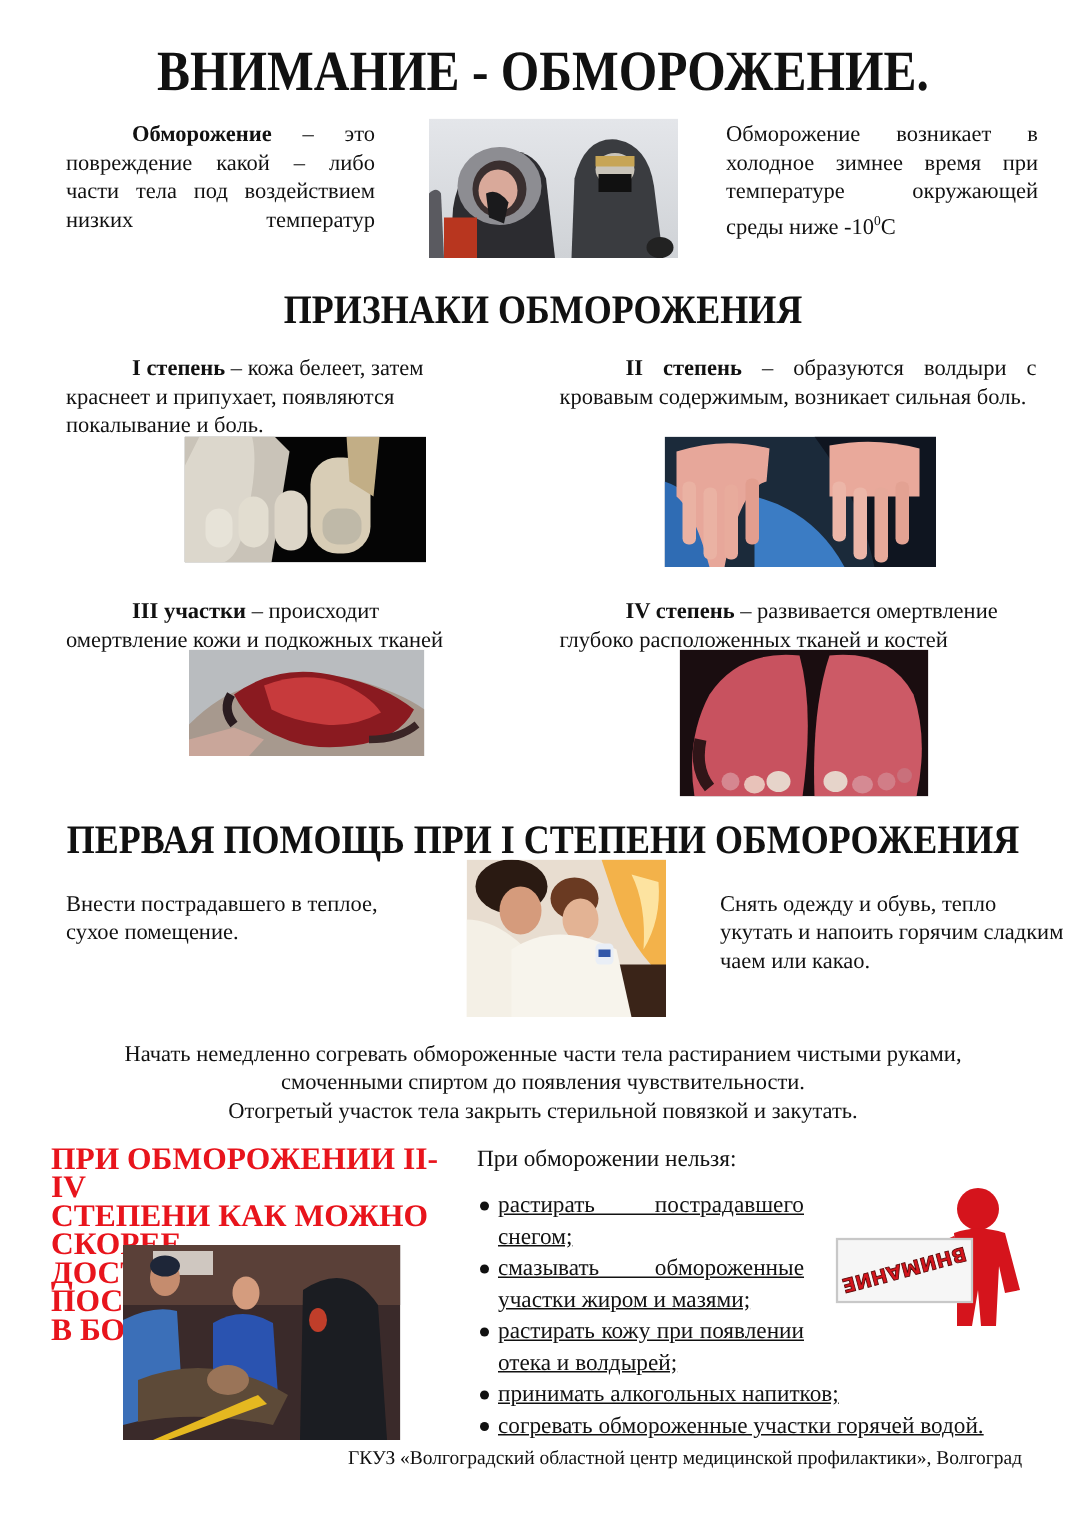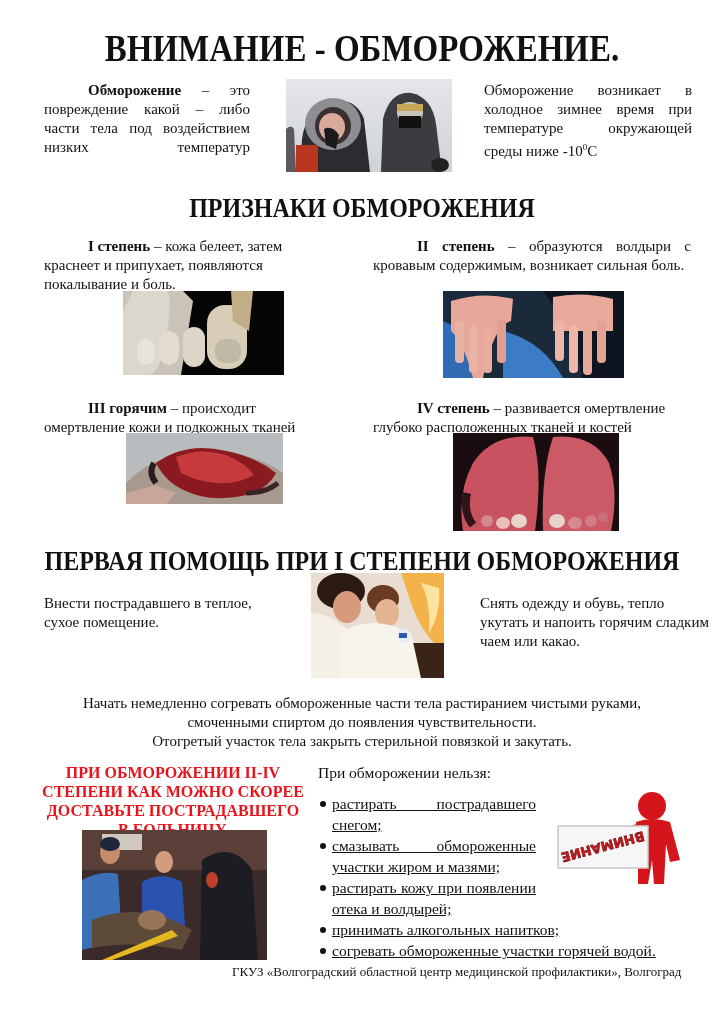--- a/index.html
+++ b/index.html
@@ -91,21 +91,21 @@
     <rect x="54" y="28" width="9" height="44" rx="4" fill="#e29e8f"></rect>
     <path d="M110 6 Q140 0 170 8 L170 40 L110 40Z" fill="#e9a99b"></path>
     <rect x="112" y="30" width="9" height="40" rx="4" fill="#ecb6a8"></rect>
     <rect x="126" y="34" width="9" height="48" rx="4" fill="#ecb6a8"></rect>
     <rect x="140" y="34" width="9" height="50" rx="4" fill="#e6a99a"></rect>
     <rect x="154" y="30" width="9" height="42" rx="4" fill="#e3a293"></rect>
   </svg>
 </div>
 
 <div class="abs txt" style="left:44px; top:399px; width:280px;">
-  <b>III горячим</b><span> – происходит омертвление кожи и подкожных тканей</span>
+  <b>III участки</b><span> – происходит омертвление кожи и подкожных тканей</span>
 </div>
 <div class="abs img" style="left:126px; top:433px; width:157px; height:71px;">
   <svg viewBox="0 0 157 71" preserveAspectRatio="none">
     <rect width="157" height="71" fill="#b9bcbf"></rect>
     <path d="M0 50 Q20 30 40 25 Q70 10 110 20 Q140 28 157 40 L157 71 L0 71Z" fill="#a7998e"></path>
     <path d="M0 60 L30 52 L50 60 L40 71 L0 71Z" fill="#c9a69a"></path>
     <path d="M30 30 Q60 8 100 18 Q130 24 150 40 Q140 60 110 64 Q80 68 60 58 Q40 50 30 30Z" fill="#8a1a20"></path>
     <path d="M50 24 Q75 14 100 22 Q120 30 128 42 Q110 52 90 50 Q70 48 55 40Z" fill="#c73a3c"></path>
     <path d="M28 30 Q22 40 30 50" stroke="#2a1c20" stroke-width="6" fill="none"></path>
     <path d="M120 60 Q140 60 152 50" stroke="#3a2526" stroke-width="5" fill="none"></path>
@@ -151,21 +151,21 @@
   </svg>
 </div>
 <div class="abs txt" style="left:480px; top:594px; width:230px;">Снять одежду и обувь, тепло укутать и напоить горячим сладким чаем или какао.</div>
 
 <div class="abs txt" style="left:0; width:724px; top:694px; text-align:center;">
   <div>Начать немедленно согревать обмороженные части тела растиранием чистыми руками,</div>
   <div>смоченными спиртом до появления чувствительности.</div>
   <div>Отогретый участок тела закрыть стерильной повязкой и закутать.</div>
 </div>
 
-<div class="abs red" style="left:34px; top:763px; width:278px; text-align:center; font-weight:bold; font-size:16px; line-height:19px;">
+<div class="abs red" style="left:34px; top:763px; width:278px; text-align:left; font-weight:bold; font-size:21px; line-height:19px;">
   <div>ПРИ ОБМОРОЖЕНИИ II-IV</div>
   <div>СТЕПЕНИ КАК МОЖНО СКОРЕЕ</div>
   <div>ДОСТАВЬТЕ ПОСТРАДАВШЕГО</div>
   <div>В БОЛЬНИЦУ.</div>
 </div>
 <div class="abs img" style="left:82px; top:830px; width:185px; height:130px;">
   <svg viewBox="0 0 185 130" preserveAspectRatio="none">
     <rect width="185" height="130" fill="#3a2a2a"></rect>
     <rect x="0" y="0" width="185" height="40" fill="#5a4038"></rect>
     <rect x="20" y="4" width="40" height="16" fill="#cfc7c0"></rect>

